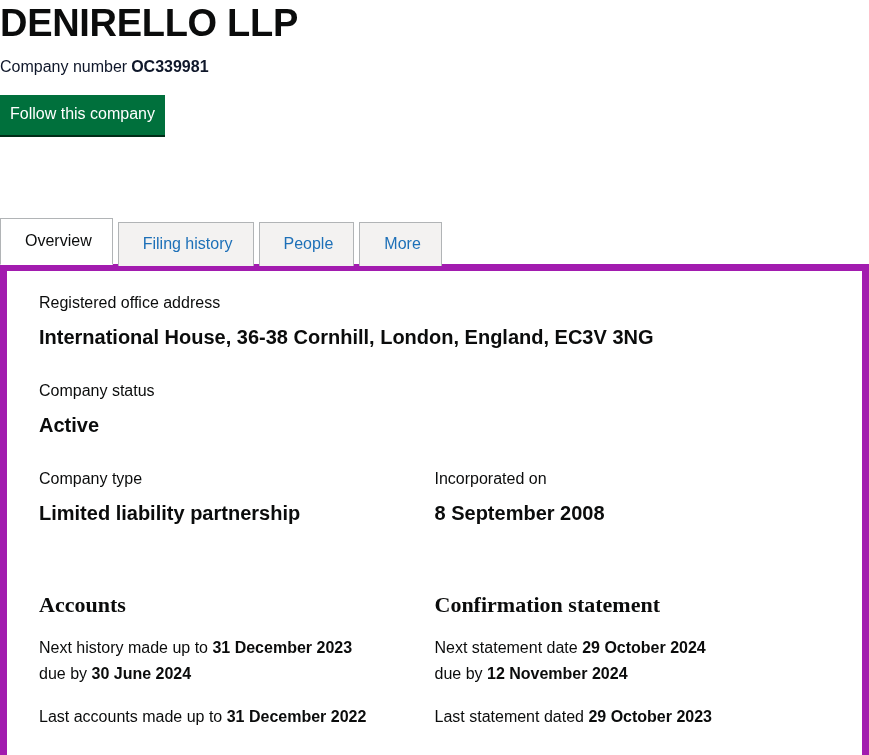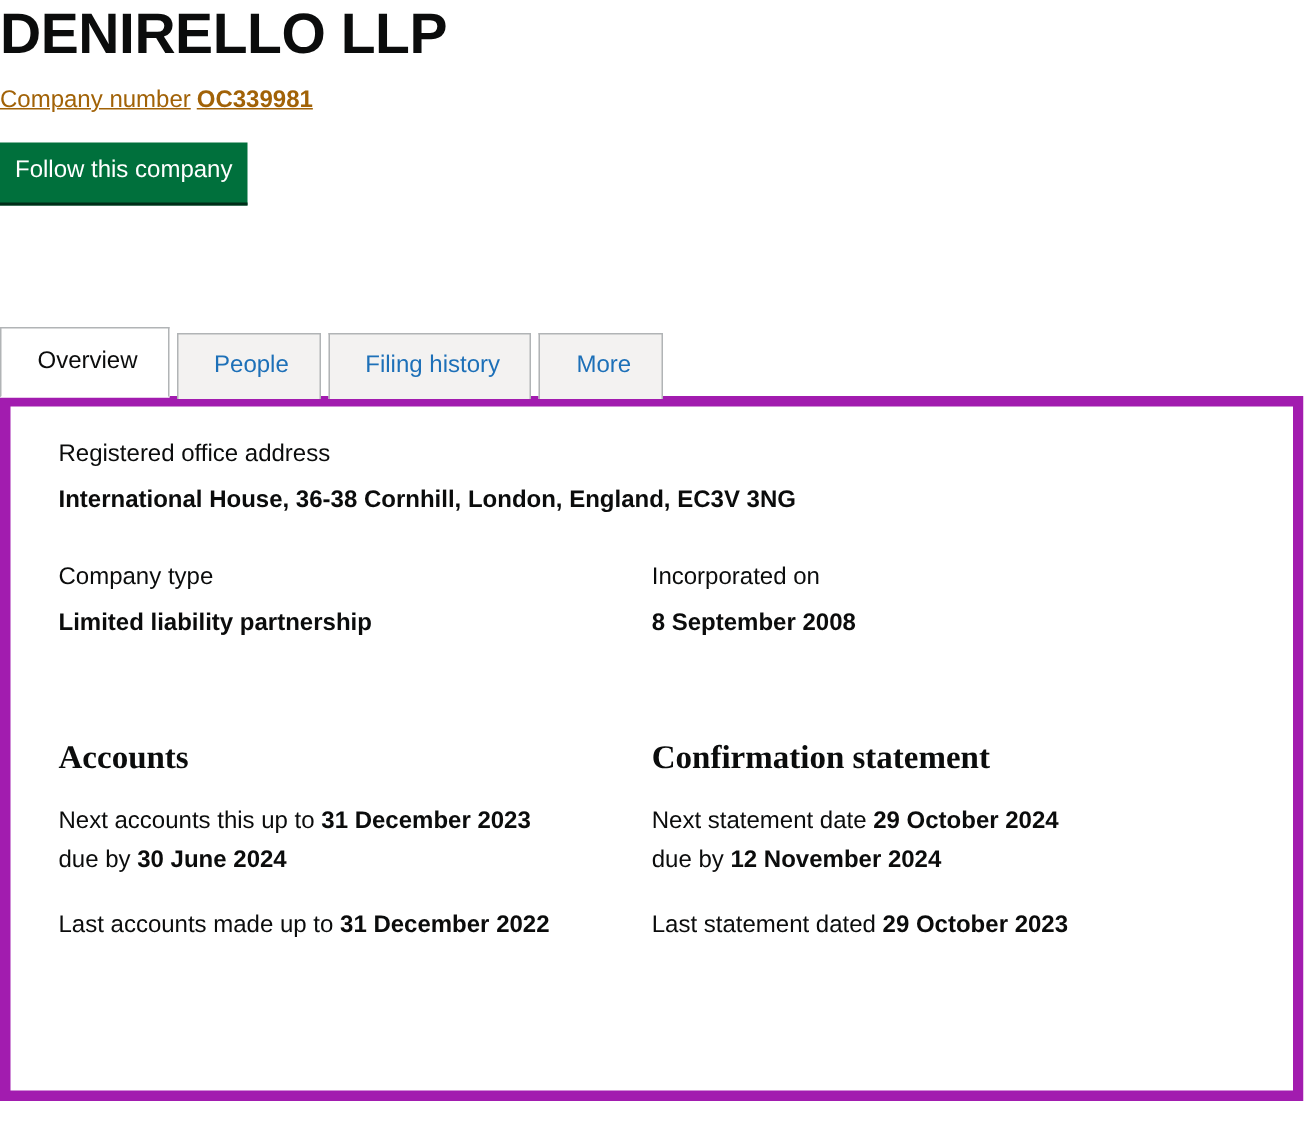--- a/index.html
+++ b/index.html
@@ -27,22 +27,21 @@
     font-size: 38px;
     font-weight: bold;
     line-height: 1.05;
     letter-spacing: -0.3px;
     margin: 0;
     padding: 4px 0 0 0;
   }
   .company-number-line {
     font-size: 16px;
     margin-top: 14px;
-    color: #a16207;
-    text-decoration: underline;
+    color: #0f172a;
   }
   .company-number-label { font-weight: normal; }
   .company-number-value { font-weight: bold; margin-left: 4px; }
 
   .follow-button {
     display: inline-block;
     margin-top: 19px;
     background: #00703c;
     color: #ffffff;
     border: 0;
@@ -106,21 +105,21 @@
 
   
   .detail-label {
     font-size: 16px;
     font-weight: normal;
     margin: 0;
     padding: 0;
     line-height: 1.5;
   }
   .detail-value {
-    font-size: 16px;
+    font-size: 20px;
     font-weight: bold;
     margin: 7px 0 0 0;
     line-height: 1.5;
   }
   .block { margin-bottom: 27px; }
 
   .two-col {
     display: flex;
     width: 100%;
   }
@@ -156,58 +155,62 @@
   </div>
 
   <button class="follow-button">Follow this company</button>
 
   <div class="tabs-wrap">
     <ul class="tabs-list">
       <li class="tab selected">
         <a href="#">Overview</a>
       </li>
       <li class="tab">
+        <a href="#">Filing history</a>
+      </li>
+      <li class="tab">
         <a href="#">People</a>
-      </li>
-      <li class="tab">
-        <a href="#">Filing history</a>
       </li>
       <li class="tab">
         <a href="#">More</a>
       </li>
     </ul>
 
     <div class="tab-panel">
 
       <div class="block">
         <p class="detail-label">Registered office address</p>
         <p class="detail-value">International House, 36-38 Cornhill, London, England, EC3V 3NG</p>
       </div>
 
+      <div class="block">
+        <p class="detail-label">Company status</p>
+        <p class="detail-value">Active</p>
+      </div>
 
       <div class="two-col">
         <div class="col">
           <p class="detail-label">Company type</p>
           <p class="detail-value">Limited liability partnership</p>
         </div>
         <div class="col-right">
           <p class="detail-label">Incorporated on</p>
           <p class="detail-value">8 September 2008</p>
         </div>
       </div>
 
       <div class="spacer-lg"></div>
 
       <div class="two-col">
 
         <div class="col">
           <h2 class="section-heading">Accounts</h2>
 
           <p class="stmt-line">
-            <span>Next accounts this up to</span>
+            <span>Next history made up to</span>
             <b>31 December 2023</b>
           </p>
           <p class="stmt-line">
             <span>due by</span>
             <b>30 June 2024</b>
           </p>
 
           <div class="stmt-gap"></div>
 
           <p class="stmt-line">

